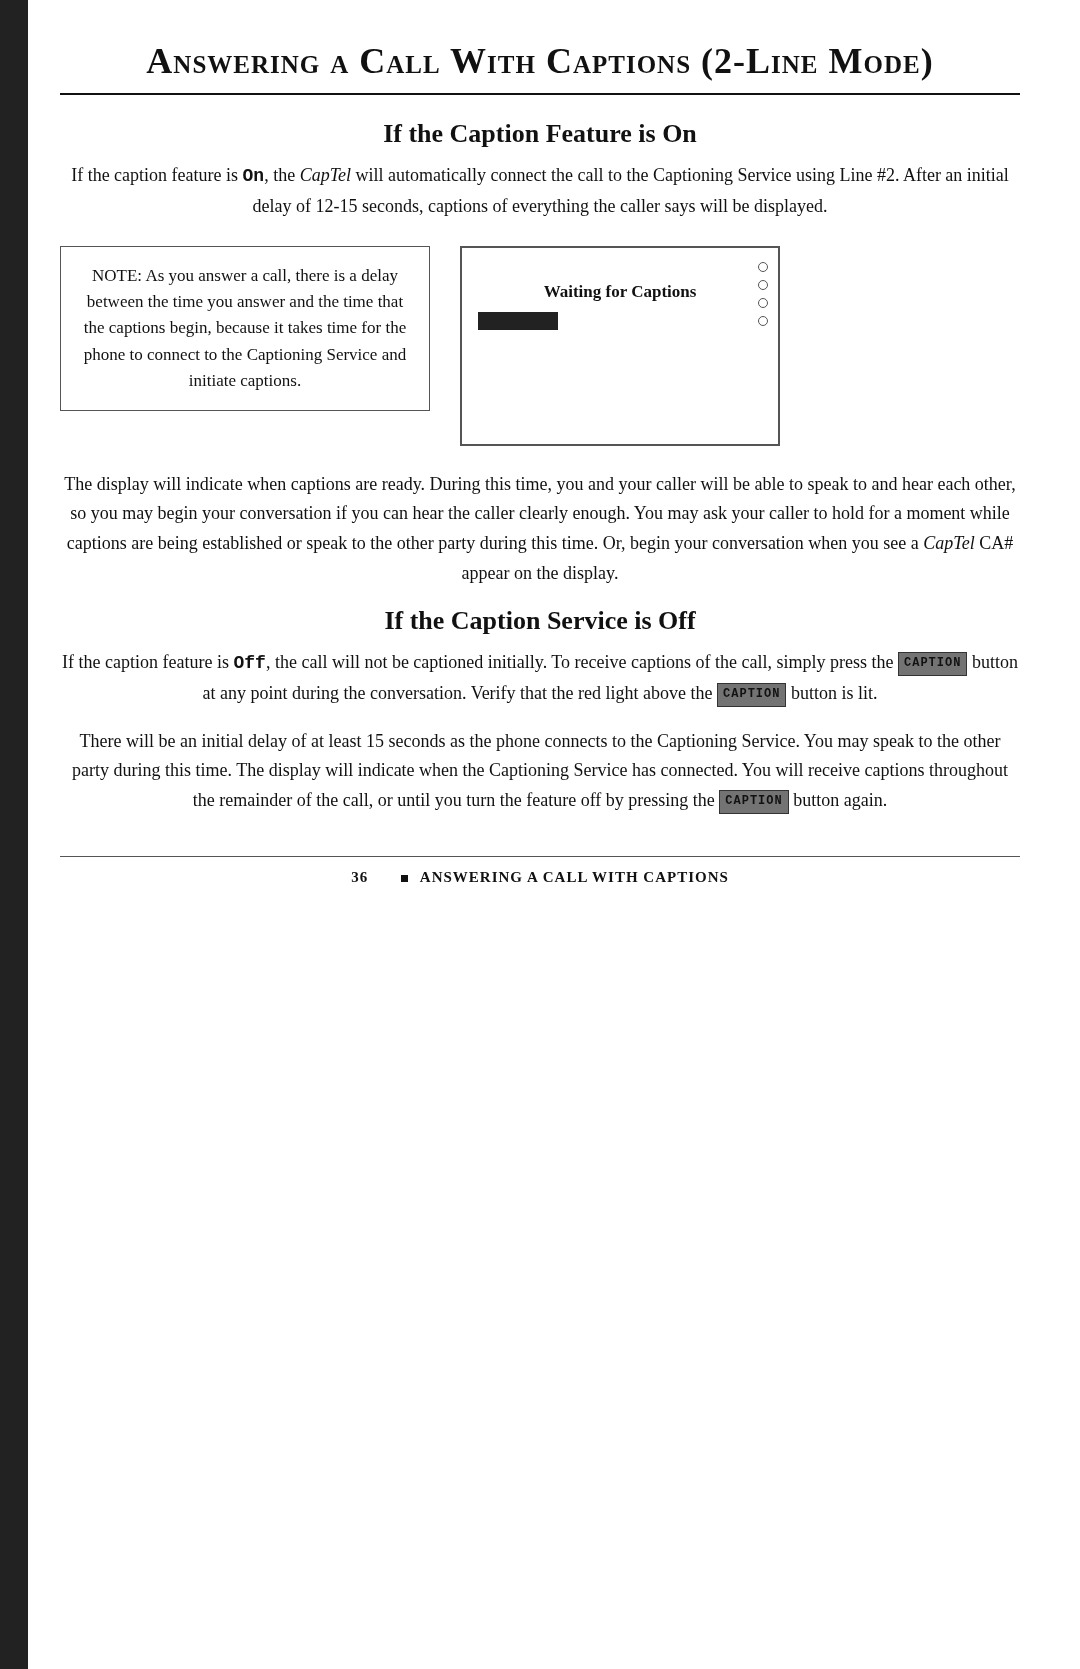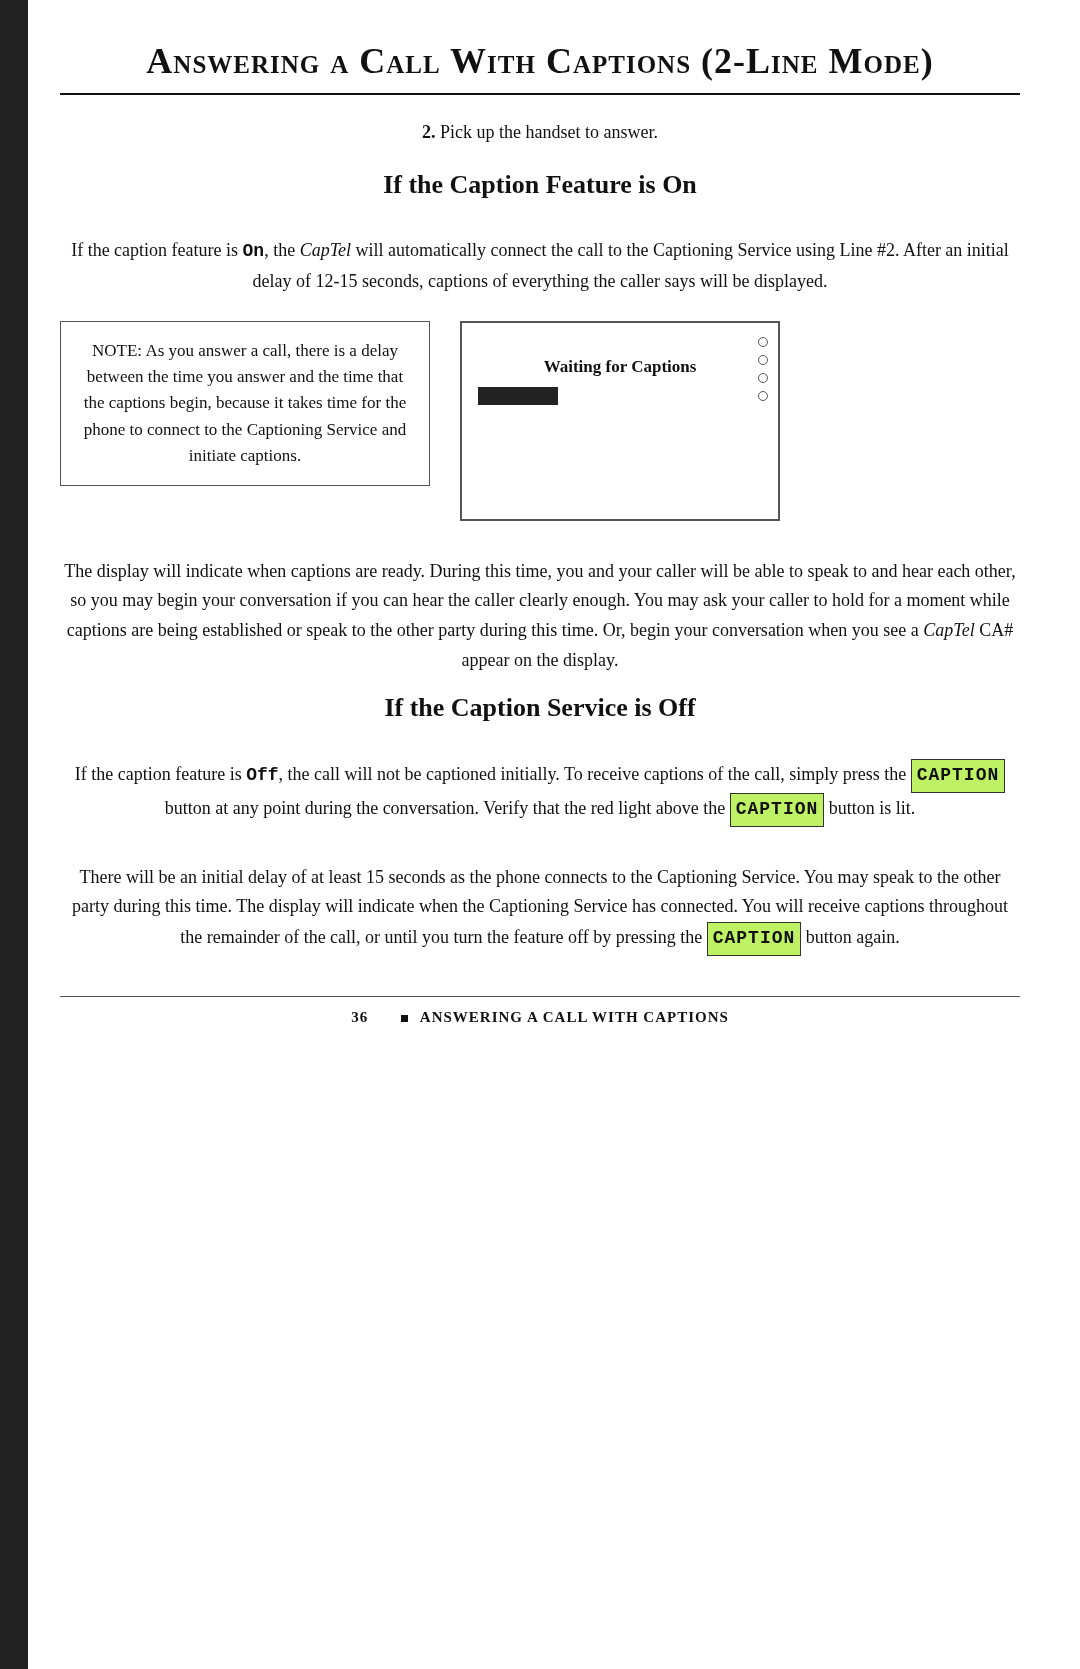--- a/index.html
+++ b/index.html
@@ -69,21 +69,20 @@
       font-size: 26px;
       font-weight: bold;
       margin-top: 14px;
       margin-bottom: 12px;
     }
 
     .body-text {
       font-size: 18px;
       line-height: 1.65;
       margin-bottom: 18px;
-      margin-top: 36px;
     }
 
     .two-col {
       display: flex;
       flex-direction: row;
       gap: 30px;
       margin: 24px 0;
       align-items: flex-start;
     }
 
@@ -134,26 +133,26 @@
       width: 80px;
       height: 18px;
       background: #222;
       border: none;
     }
 
     .caption-btn {
       display: inline-block;
       border: 1.5px solid #333;
       padding: 1px 5px;
-      font-size: 18px;
+      font-size: 12px;
       font-family: 'Courier New', Courier, monospace;
       font-weight: bold;
       letter-spacing: 1px;
       vertical-align: middle;
-      background: #bef264;
+      background: #737373;
     }
 
     .footer-rule {
       border: none;
       border-top: 1.5px solid #555;
       margin-top: 40px;
       margin-bottom: 12px;
     }
 
     .footer-text {
@@ -179,24 +178,20 @@
 </head>
 <body>
 
 <div class="left-bar"></div>
 
 <div class="content">
 
   <h1 class="page-title">Answering a Call With Captions (2-Line Mode)</h1>
 
   <div class="step-list">
-    <div class="step-item">
-      <strong>2.</strong>
-      Pick up the handset to answer.
-    </div>
   </div>
 
   <h2 class="section-heading">If the Caption Feature is On</h2>
 
   <p class="body-text">
     If the caption feature is <span class="mono">On</span>, the <em>CapTel</em> will automatically connect the call to the Captioning Service using Line #2.  After an initial delay of 12-15 seconds, captions of everything the caller says will be displayed.
   </p>
 
   <div class="two-col">
     <div class="note-box">

